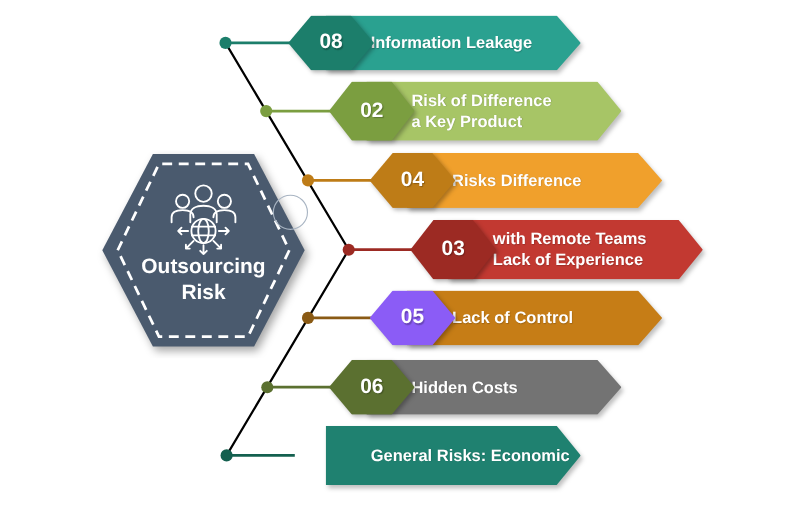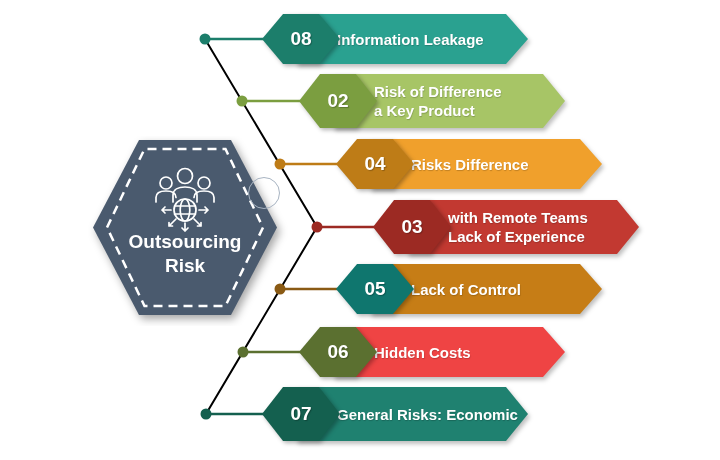--- a/index.html
+++ b/index.html
@@ -140,44 +140,39 @@
           </div>
         </div>
       </div>
       <div class="bar" style="left: 336px; top: 264px; width: 266px; height: 50px;">
         <div class="bar-body-wrap">
           <div class="bar-body" style="background: rgb(198, 125, 22); justify-content: center;">
             <span class="bar-label-line">Lack of Control</span>
           </div>
         </div>
         <div class="bar-badge-wrap">
-          <div class="bar-badge" style="background: #0f766e;">
+          <div class="bar-badge" style="background: #8b5cf6;">
             <span class="bar-number">05</span>
           </div>
         </div>
       </div>
       <div class="bar" style="left: 299px; top: 327px; width: 266px; height: 50px;">
         <div class="bar-body-wrap">
-          <div class="bar-body" style="background: #ef4444; justify-content: center;">
+          <div class="bar-body" style="background: #737373; justify-content: center;">
             <span class="bar-label-line">Hidden Costs</span>
           </div>
         </div>
         <div class="bar-badge-wrap">
           <div class="bar-badge" style="background: rgb(91, 112, 48);">
             <span class="bar-number">06</span>
           </div>
         </div>
       </div>
       <div class="bar" style="left: 262px; top: 387px; width: 266px; height: 54px;">
         <div class="bar-body-wrap">
           <div class="bar-body" style="background: rgb(31, 129, 112); gap: 24px;">
             <span class="bar-label-line">General Risks: Economic</span>
           </div>
         </div>
-        <div class="bar-badge-wrap">
-          <div class="bar-badge" style="background: rgb(20, 96, 79);">
-            <span class="bar-number">07</span>
-          </div>
-        </div>
       </div>
     </div>
 
 </div>
 
 </body></html>

